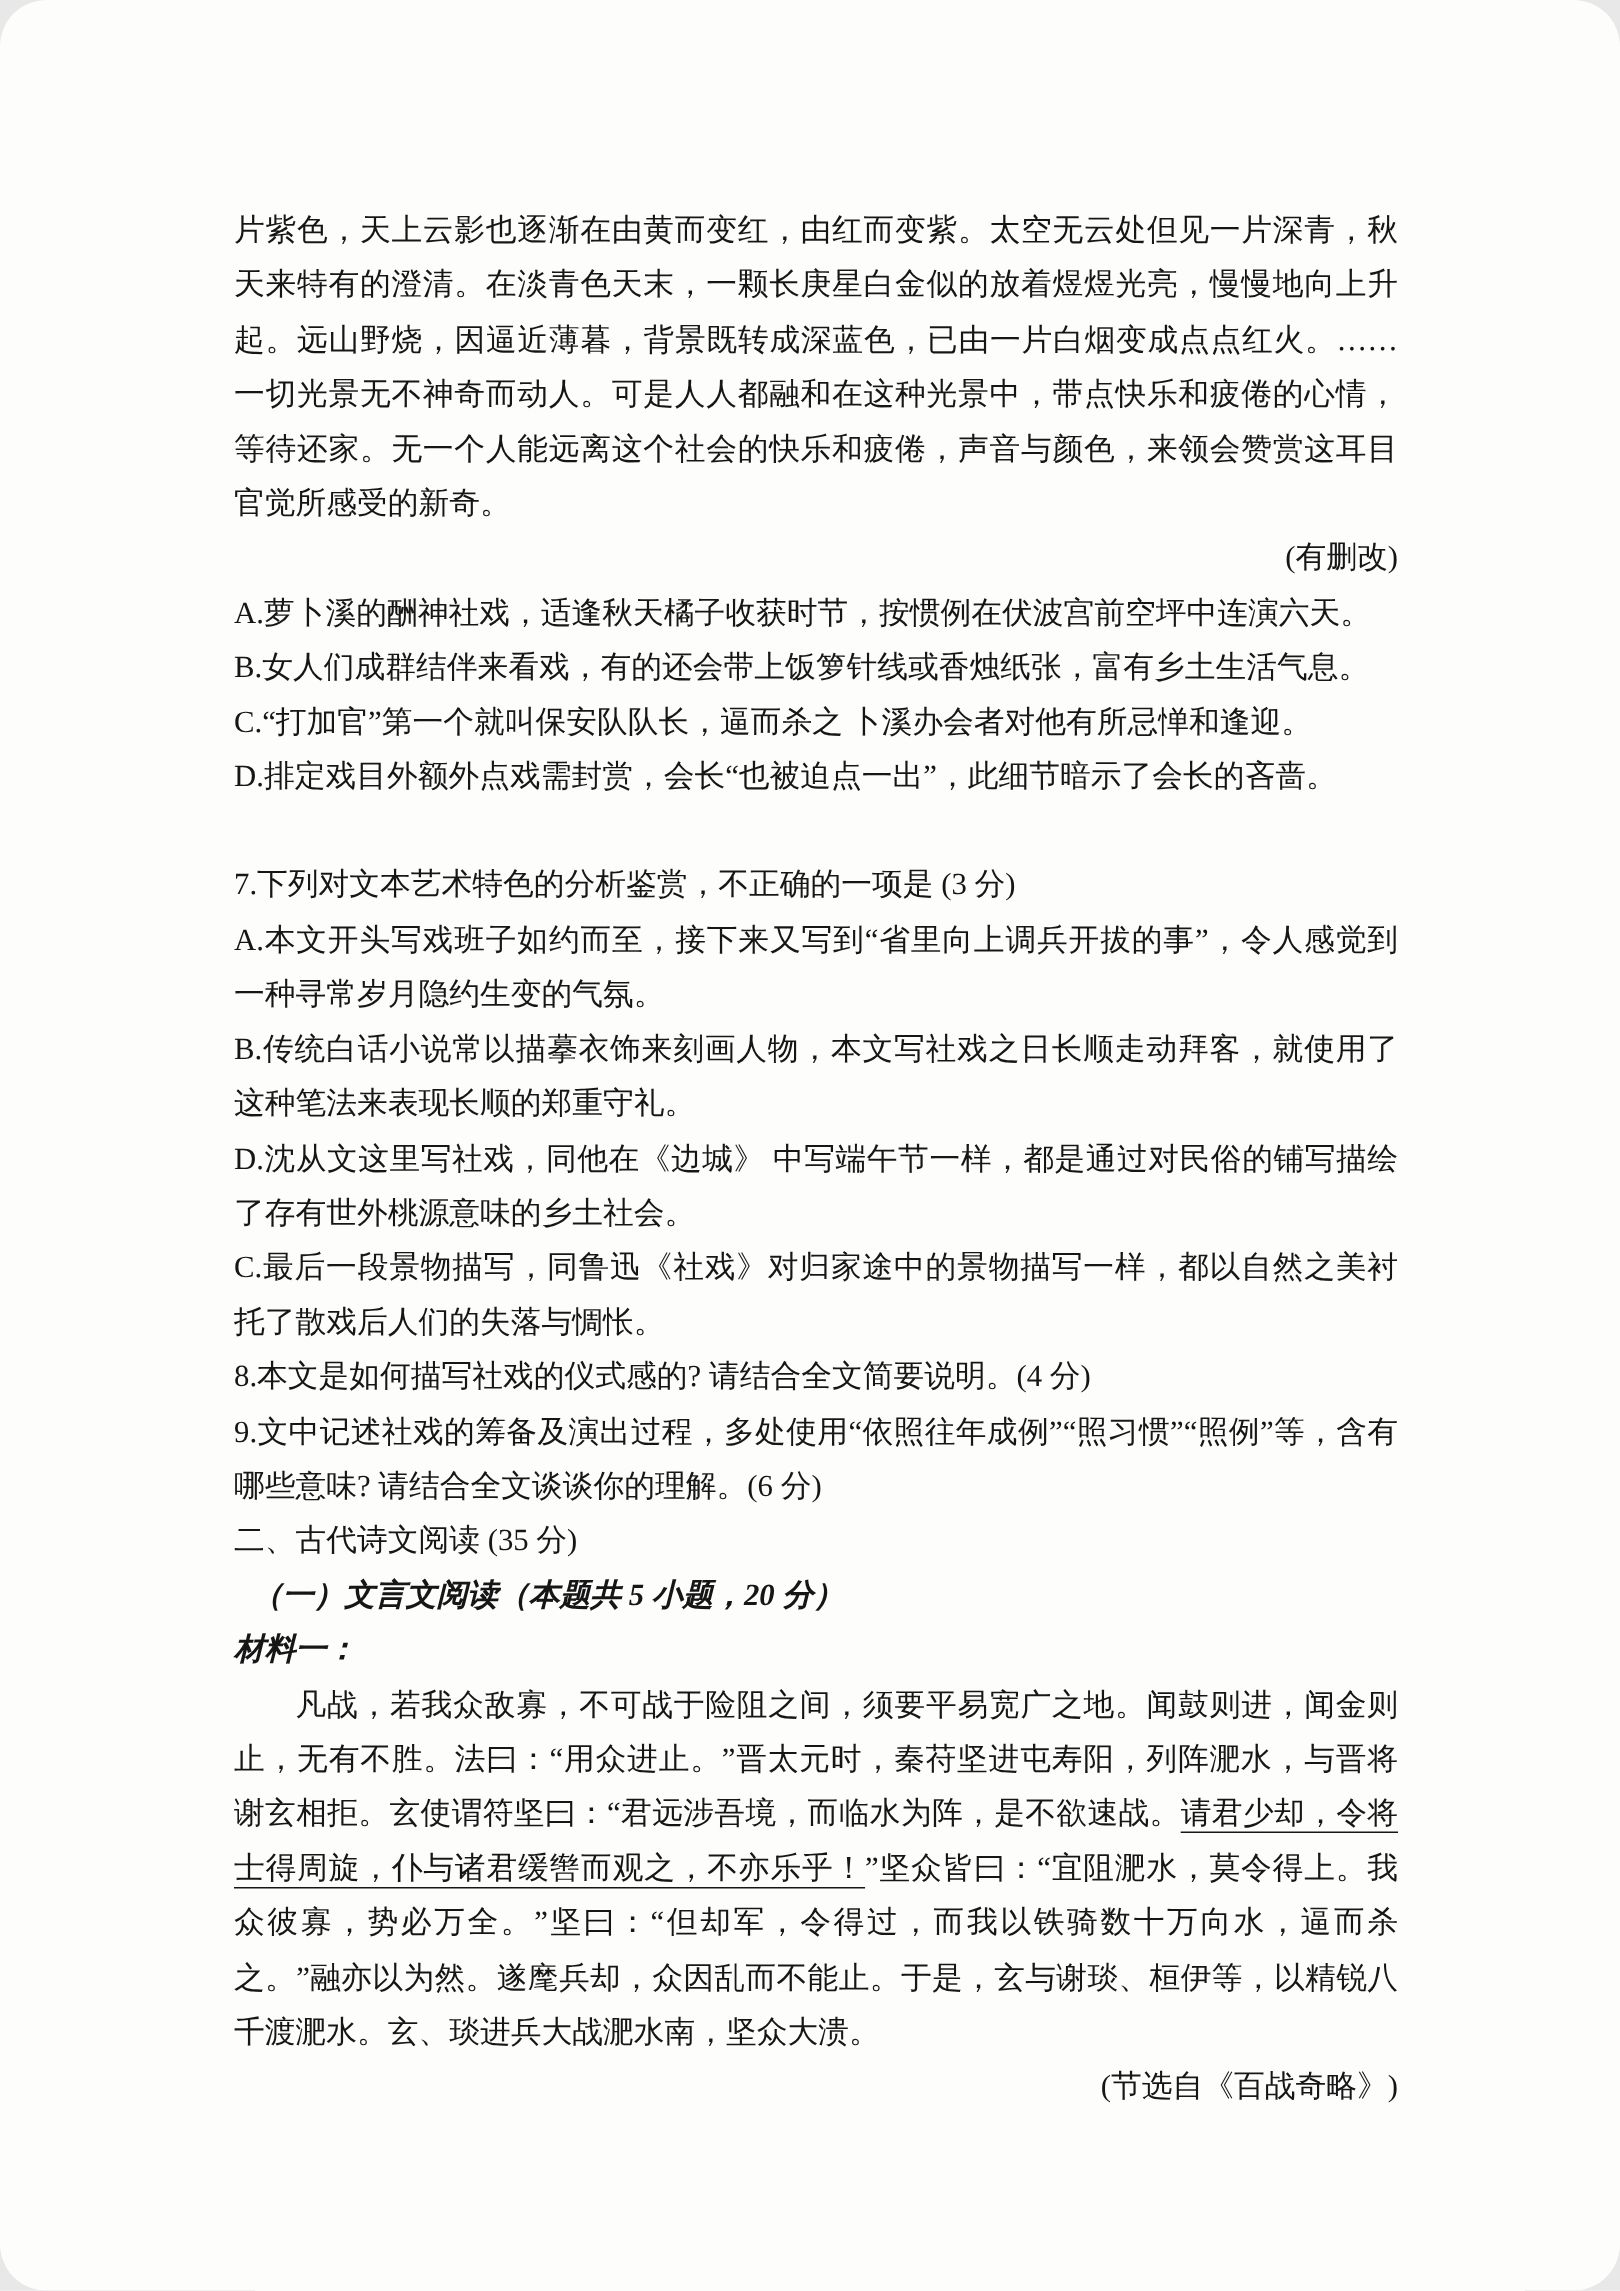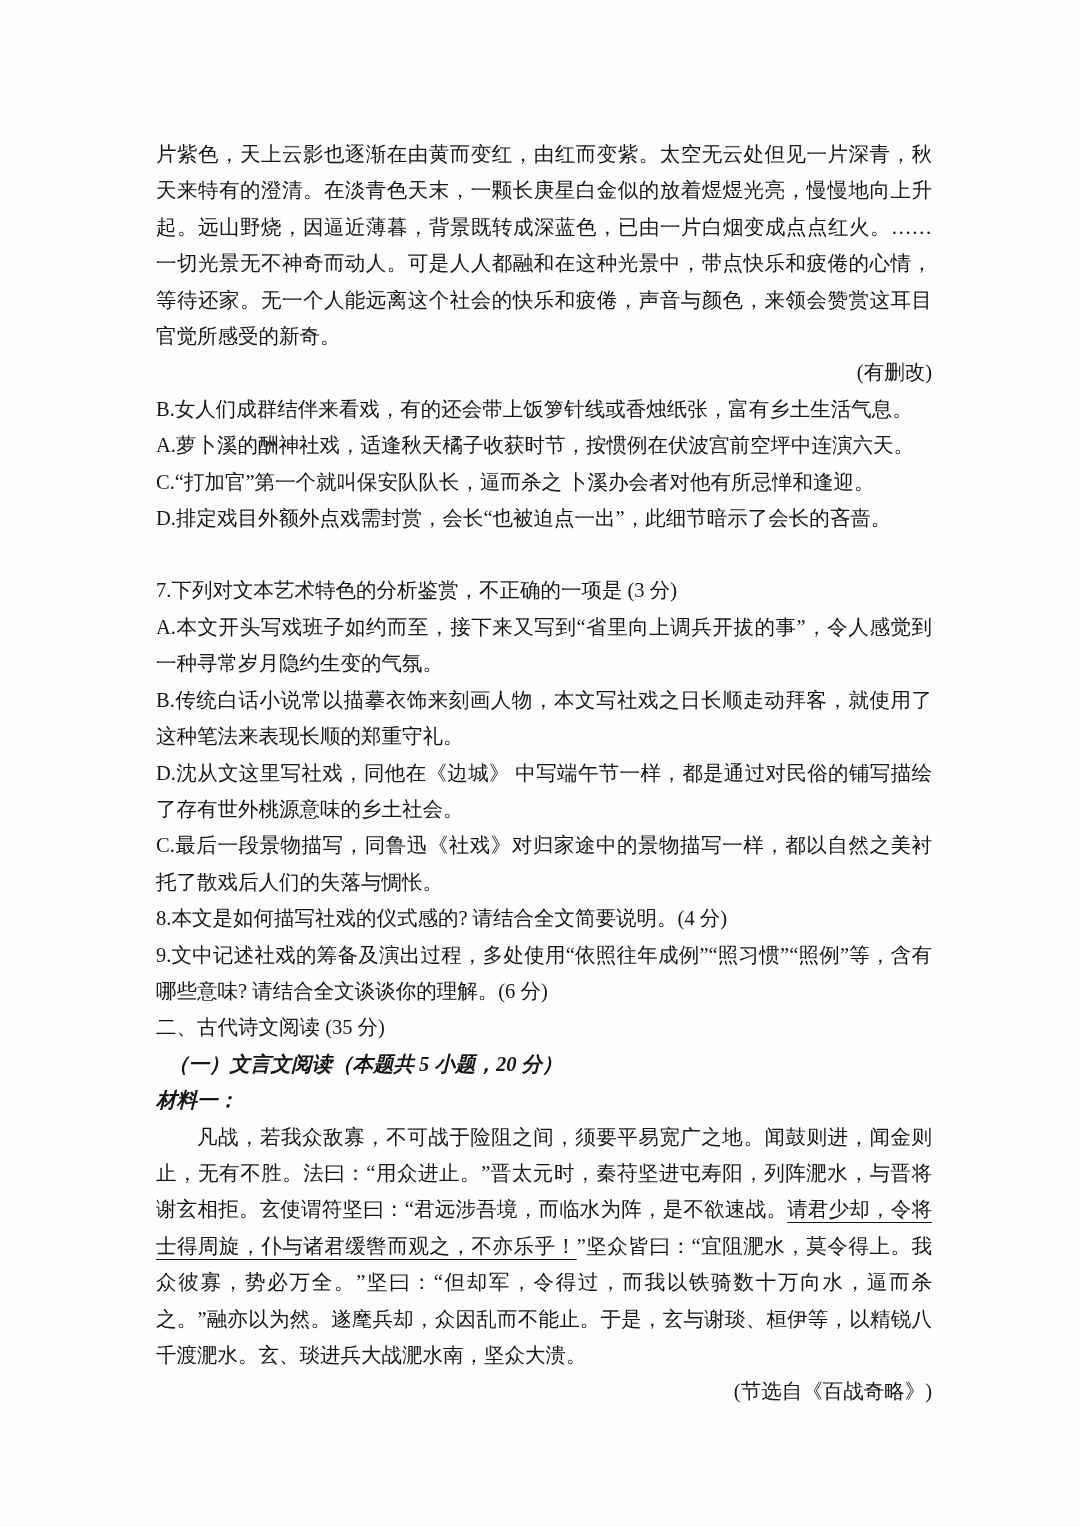--- a/index.html
+++ b/index.html
@@ -13,20 +13,21 @@
     height: 1527px;
     margin: 0 auto;
     background: #fdfdfc;
     box-sizing: border-box;
     padding: 136px 148px 84px 156px;
     font-family: "Liberation Serif", "DejaVu Serif", serif;
     font-size: 20.5px;
     line-height: 36.4px;
     color: #161616;
     text-align: justify;
+    border-radius: 31px;
   }
   p { margin: 0; }
   .right   { text-align: right; }
   .gap     { height: 36px; }
   .bold    { font-weight: bold; font-style: italic; }
   .indent2 { text-indent: 2em; }
   .subhead { padding-left: 12px; }
   .keep-space { white-space: pre-wrap; }
   .underline {
     text-decoration: underline;
@@ -36,22 +37,22 @@
 </style>
 </head>
 <body>
 
 <div class="page">
 
   <p>片紫色，天上云影也逐渐在由黄而变红，由红而变紫。太空无云处但见一片深青，秋天来特有的澄清。在淡青色天末，一颗长庚星白金似的放着煜煜光亮，慢慢地向上升起。远山野烧，因逼近薄暮，背景既转成深蓝色，已由一片白烟变成点点红火。……一切光景无不神奇而动人。可是人人都融和在这种光景中，带点快乐和疲倦的心情，等待还家。无一个人能远离这个社会的快乐和疲倦，声音与颜色，来领会赞赏这耳目官觉所感受的新奇。</p>
 
   <p class="right">(有删改)</p>
 
+  <p>A.萝卜溪的酬神社戏，适逢秋天橘子收获时节，按惯例在伏波宫前空坪中连演六天。</p>
   <p>B.女人们成群结伴来看戏，有的还会带上饭箩针线或香烛纸张，富有乡土生活气息。</p>
-  <p>A.萝卜溪的酬神社戏，适逢秋天橘子收获时节，按惯例在伏波宫前空坪中连演六天。</p>
   <p>C.“打加官”第一个就叫保安队队长，逼而杀之 卜溪办会者对他有所忌惮和逢迎。</p>
   <p>D.排定戏目外额外点戏需封赏，会长“也被迫点一出”，此细节暗示了会长的吝啬。</p>
 
   <div class="gap"></div>
 
   <p>7.下列对文本艺术特色的分析鉴赏，不正确的一项是 (3 分)</p>
   <p>A.本文开头写戏班子如约而至，接下来又写到“省里向上调兵开拔的事”，令人感觉到一种寻常岁月隐约生变的气氛。</p>
   <p>B.传统白话小说常以描摹衣饰来刻画人物，本文写社戏之日长顺走动拜客，就使用了这种笔法来表现长顺的郑重守礼。</p>
   <p>D.沈从文这里写社戏，同他在《边城》 中写端午节一样，都是通过对民俗的铺写描绘了存有世外桃源意味的乡土社会。</p>
   <p>C.最后一段景物描写，同鲁迅《社戏》对归家途中的景物描写一样，都以自然之美衬托了散戏后人们的失落与惆怅。</p>

